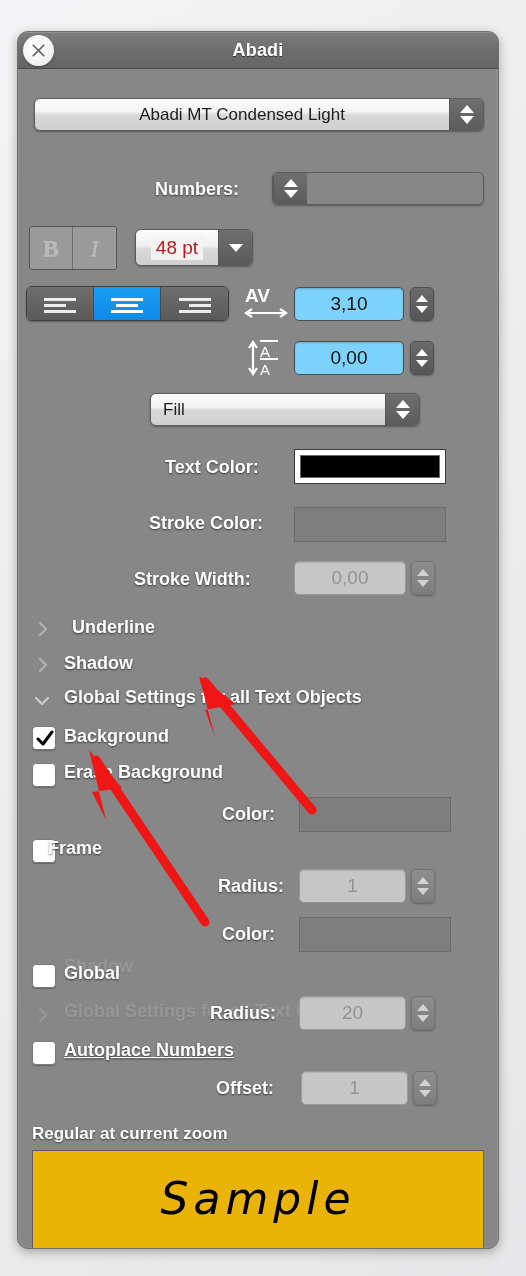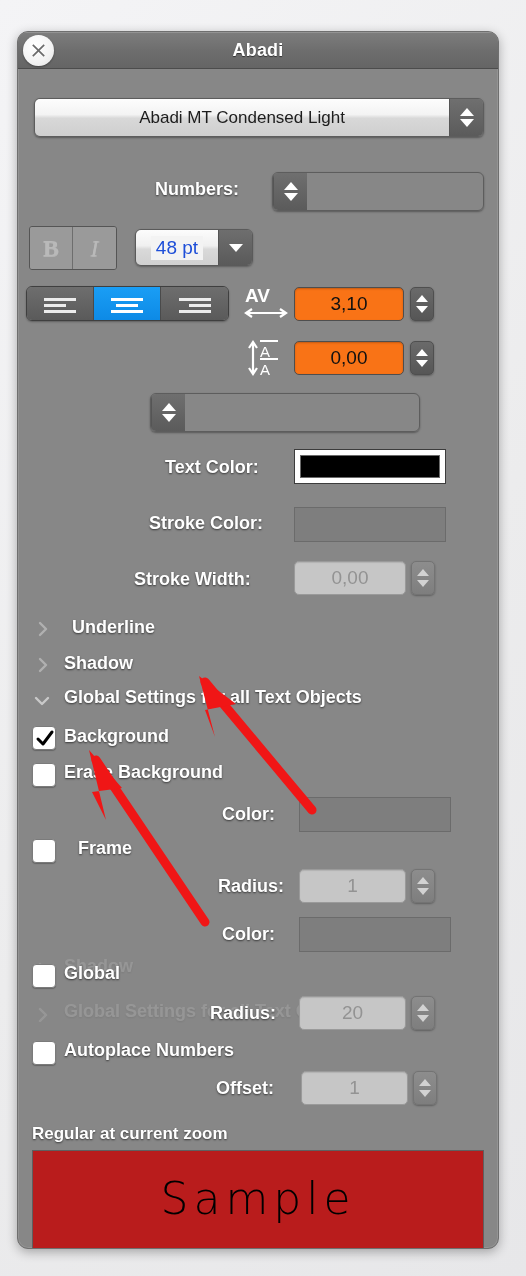--- a/index.html
+++ b/index.html
@@ -66,21 +66,21 @@
     font-size: 18px;
     font-weight: bold;
     text-shadow: 0 1px 2px rgba(0,0,0,0.6);
     white-space: nowrap;
   }
 
   
   .popup {
     position: absolute;
     display: flex;
-    height: 39px;
+    height: 33px;
     border-radius: 6px;
     border: 1px solid #5d5d5d;
     overflow: hidden;
     box-shadow: 0 1px 2px rgba(0,0,0,0.35);
     cursor: pointer;
   }
   .popup .face {
     flex: 1;
     background: linear-gradient(to bottom, #fdfdfd 0%, #f3f3f3 42%, #d8d8d8 52%, #cfcfcf 100%);
     display: flex; align-items: center; justify-content: center;
@@ -113,21 +113,21 @@
   .stepper.disabled { background: linear-gradient(to bottom,#8d8d8d 0%,#7e7e7e 100%); border-color:#737373; }
   .stepper .tu { width:0;height:0;border-left:6px solid transparent;border-right:6px solid transparent;border-bottom:7px solid #fff; }
   .stepper .td { width:0;height:0;border-left:6px solid transparent;border-right:6px solid transparent;border-top:7px solid #fff; }
   .stepper.disabled .tu { border-bottom-color:#d2d2d2; }
   .stepper.disabled .td { border-top-color:#d2d2d2; }
 
   
   .field {
     position: absolute;
     height: 34px;
-    background: #f97316;
+    background: #7dd3fc;
     border: 1px solid #4e4e4e;
     border-radius: 5px;
     display: flex; align-items: center; justify-content: center;
     font-size: 19px; color: #111;
     box-shadow: inset 0 1px 2px rgba(0,0,0,0.22);
     cursor: text;
   }
   .field.disabled {
     background: #c6c6c6;
     color: #939393;
@@ -209,21 +209,21 @@
   }
   #sizepop .face {
     width: 82px;
     background: linear-gradient(to bottom, #fcfcfc 0%, #f0f0f0 45%, #d9d9d9 55%, #d0d0d0 100%);
     display: flex; align-items:center; justify-content:center;
     position: relative;
   }
   #sizepop .hl {
     background: #f3f3f3;
     padding: 1px 5px;
-    color:#1d4ed8; font-size:19px;
+    color:#b91c1c; font-size:19px;
   }
   #sizepop .arrow {
     width: 34px;
     background: linear-gradient(to bottom, #6e6e6e 0%, #5a5a5a 100%);
     display:flex; align-items:center; justify-content:center;
     border-left:1px solid #555;
   }
 
   
   .cbox {
@@ -244,25 +244,26 @@
     cursor: pointer;
   }
 
   
   .ghost { position:absolute; opacity:0.13; pointer-events:none; }
   .ghost .lbl { color:#ffffff; }
 
   
   #previewbox {
     position: absolute;
-    background: #b91c1c;
+    background: #eab308;
     border: 1px solid #5f5f5f;
     display: flex;
     align-items: flex-start;
     justify-content: center;
+    font-style: italic;
   }
   #previewsample {
     font-family: "DejaVu Sans", sans-serif;
     font-size: 44px;
     color: #000;
     letter-spacing: 5px;
     margin-top: 22px;
     font-weight: 300;
   }
 
@@ -366,20 +367,23 @@
         <path d="M14 4 L32 4" stroke="#ffffff" stroke-width="2"></path>
       </svg>
     </div>
     <div class="field" style="left:276px; top:272px; width:110px;">0,00</div>
     <div class="stepper" style="left:392px; top:272px;">
         <div class="tu"></div>
         <div class="td"></div>
       </div>
 
     <div class="popup" style="left:132px; top:324px; width:270px;">
+      <div class="face" style="justify-content:flex-start; padding-left:12px;">
+        <span>Fill</span>
+      </div>
       <div class="arrows">
         <div class="tri-up"></div>
         <div class="tri-dn"></div>
       </div>
     </div>
 
     <div class="lbl" style="position:absolute; left:147px; top:388px;">Text Color:</div>
     <div class="colorwell" style="left:276px; top:380px; width:152px;">
       <div class="swatch" style="background: rgb(0, 0, 0);"></div>
     </div>
@@ -422,21 +426,21 @@
     </div>
     <div class="lbl" style="position:absolute; left:46px; top:657px;">Background</div>
 
     <div class="cbox" style="left:14px; top:694px;"></div>
     <div class="lbl" style="position:absolute; left:46px; top:693px;">Erase Background</div>
 
     <div class="lbl" style="position:absolute; left:204px; top:735px;">Color:</div>
     <div class="colorwell disabled" style="left:281px; top:728px; width:152px;"></div>
 
     <div class="cbox" style="left:14px; top:770px;"></div>
-    <div class="lbl" style="position:absolute; left:60px; top:769px;">Frame</div>
+    <div class="lbl" style="position:absolute; left:30px; top:769px;">Frame</div>
 
     <div class="lbl" style="position:absolute; left:200px; top:807px;">Radius:</div>
     <div class="field disabled" style="left:281px; top:800px; width:107px;">1</div>
     <div class="stepper disabled" style="left:393px; top:800px;">
         <div class="tu"></div>
         <div class="td"></div>
       </div>
 
     <div class="lbl" style="position:absolute; left:204px; top:855px;">Color:</div>
     <div class="colorwell disabled" style="left:281px; top:848px; width:152px;"></div>
@@ -458,21 +462,21 @@
     <div class="lbl" style="position:absolute; left:46px; top:894px;">Global</div>
 
     <div class="lbl" style="position:absolute; left:192px; top:934px;">Radius:</div>
     <div class="field disabled" style="left:281px; top:927px; width:107px;">20</div>
     <div class="stepper disabled" style="left:393px; top:927px;">
         <div class="tu"></div>
         <div class="td"></div>
       </div>
 
     <div class="cbox" style="left:14px; top:972px;"></div>
-    <div class="lbl" style="position:absolute; left:46px; top:971px;">Autoplace Numbers</div>
+    <div class="lbl" style="position:absolute; left:46px; top:971px;text-decoration:underline;">Autoplace Numbers</div>
 
     <div class="lbl" style="position:absolute; left:198px; top:1009px;">Offset:</div>
     <div class="field disabled" style="left:283px; top:1002px; width:107px;">1</div>
     <div class="stepper disabled" style="left:395px; top:1002px;">
         <div class="tu"></div>
         <div class="td"></div>
       </div>
 
     <div class="lbl" style="position:absolute; left:14px; top:1055px; font-size:17px;">Regular at current zoom</div>
     <div id="previewbox" style="left:14px; top:1081px; width:452px; height:122px;">

